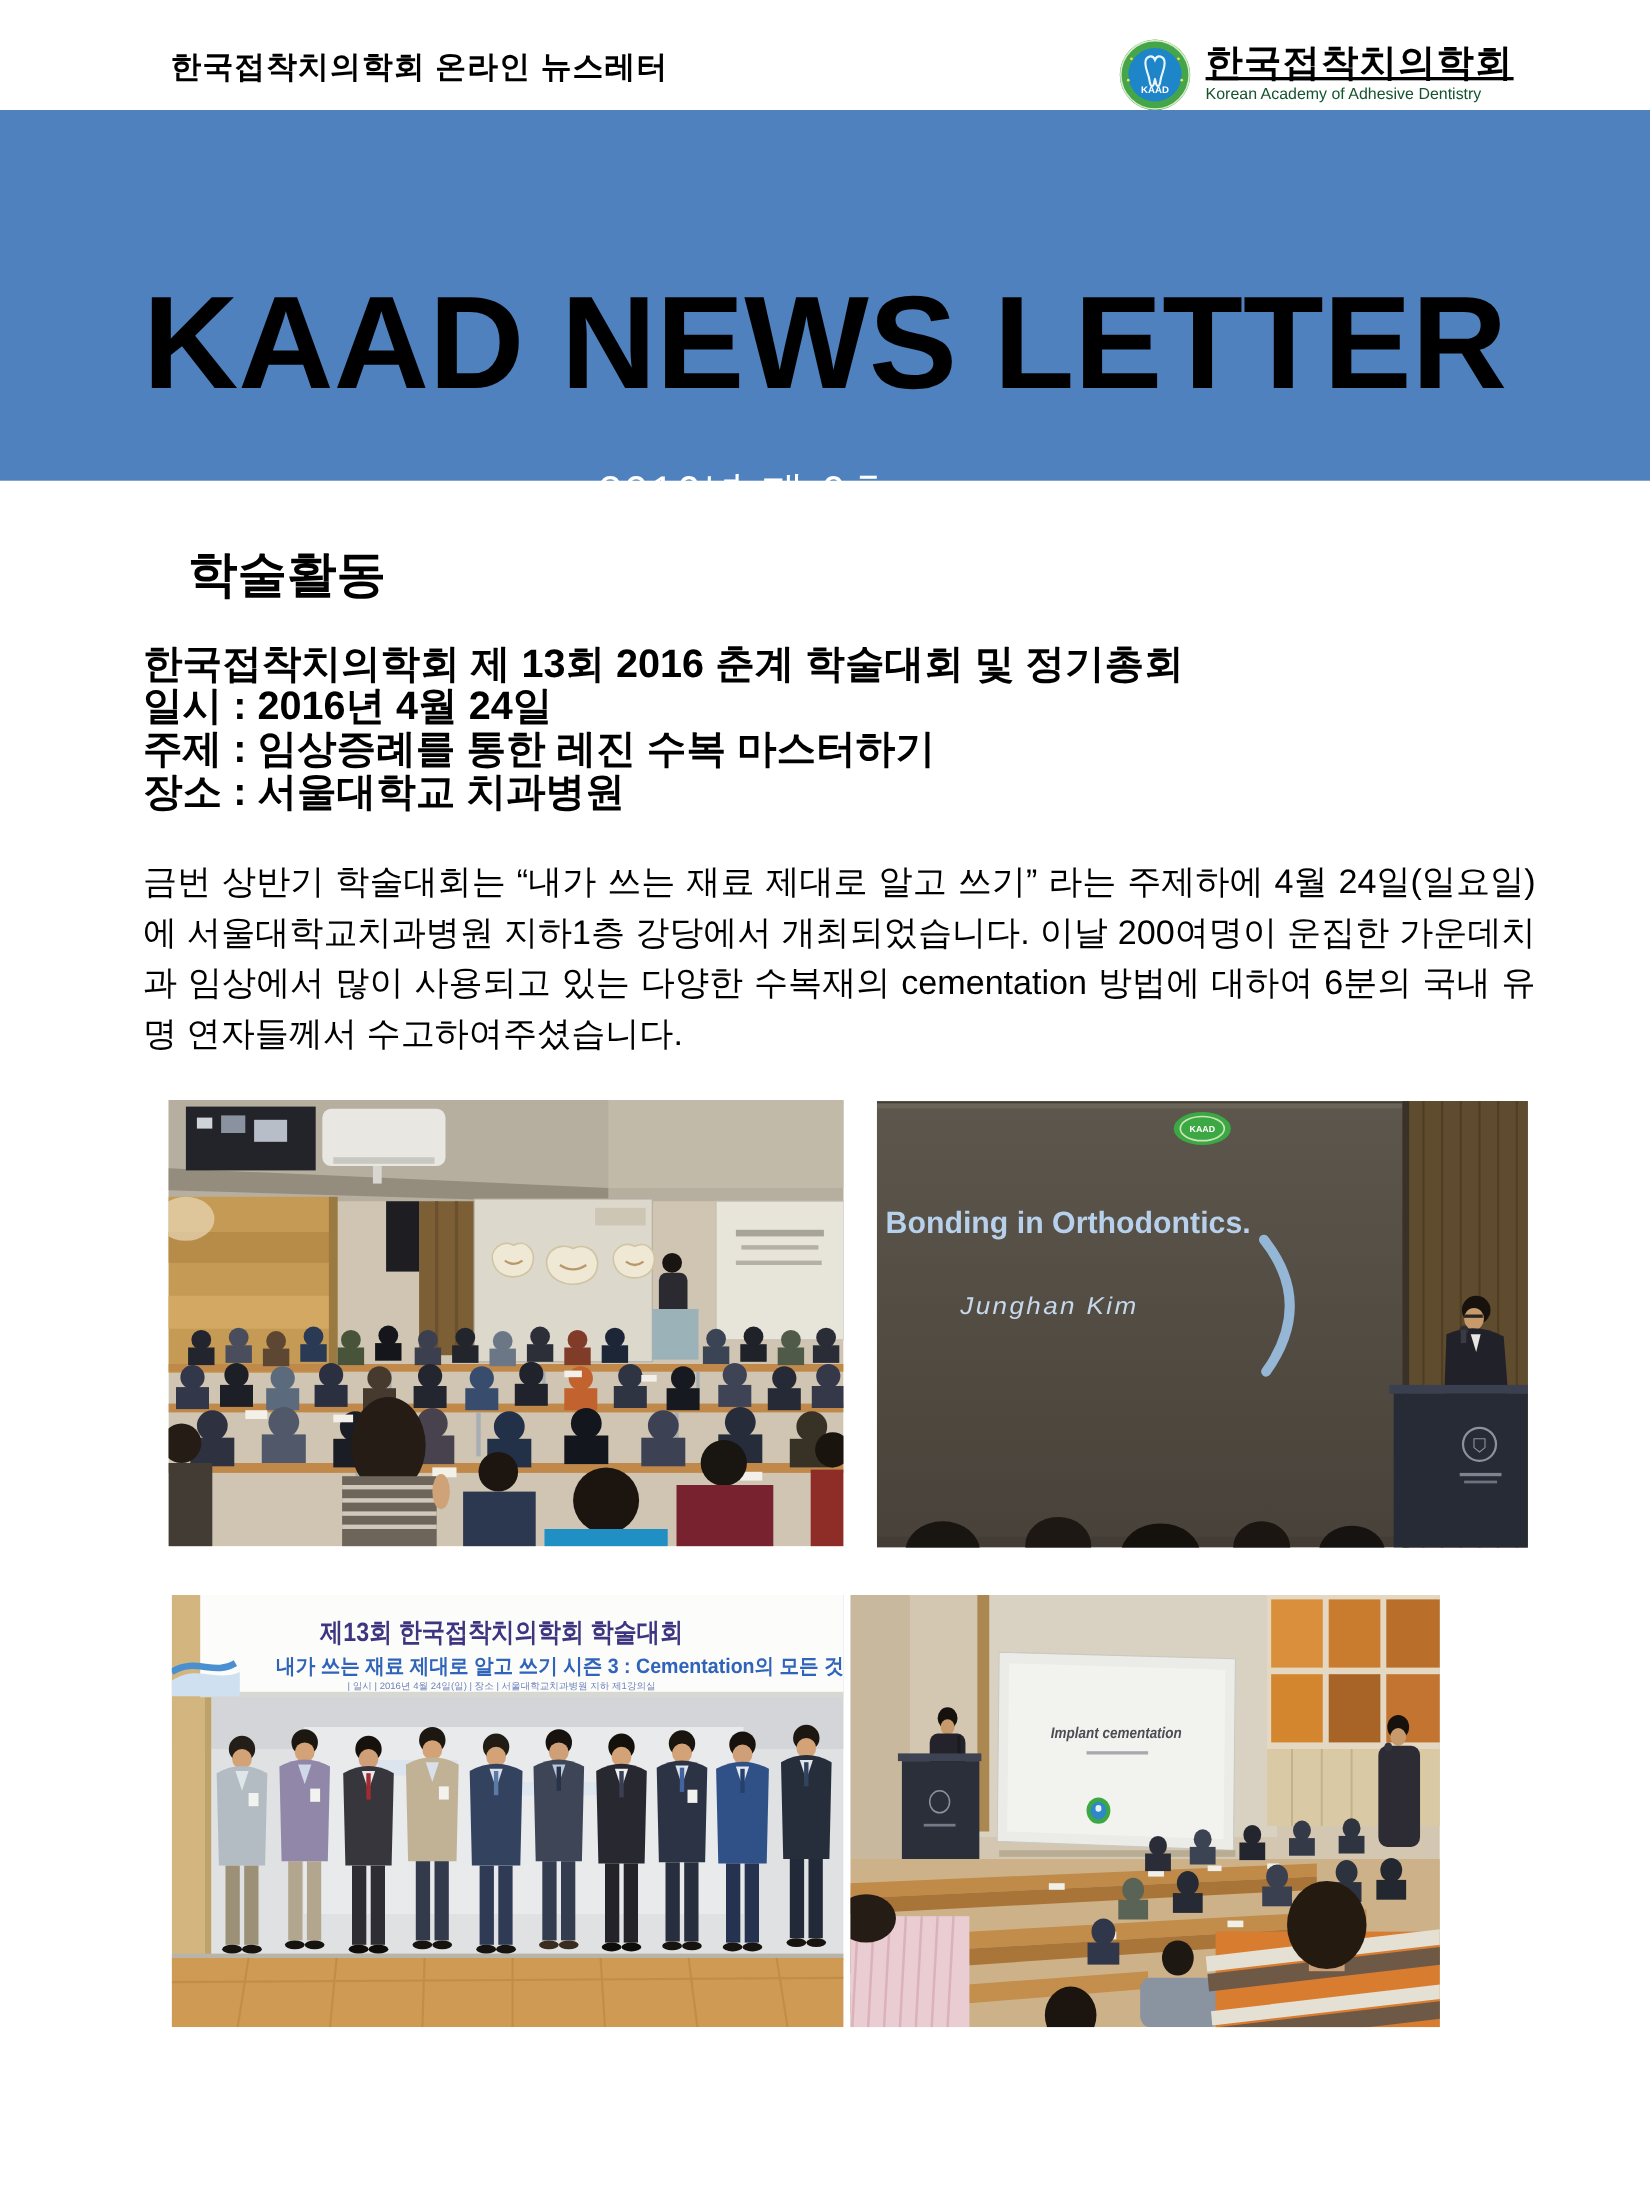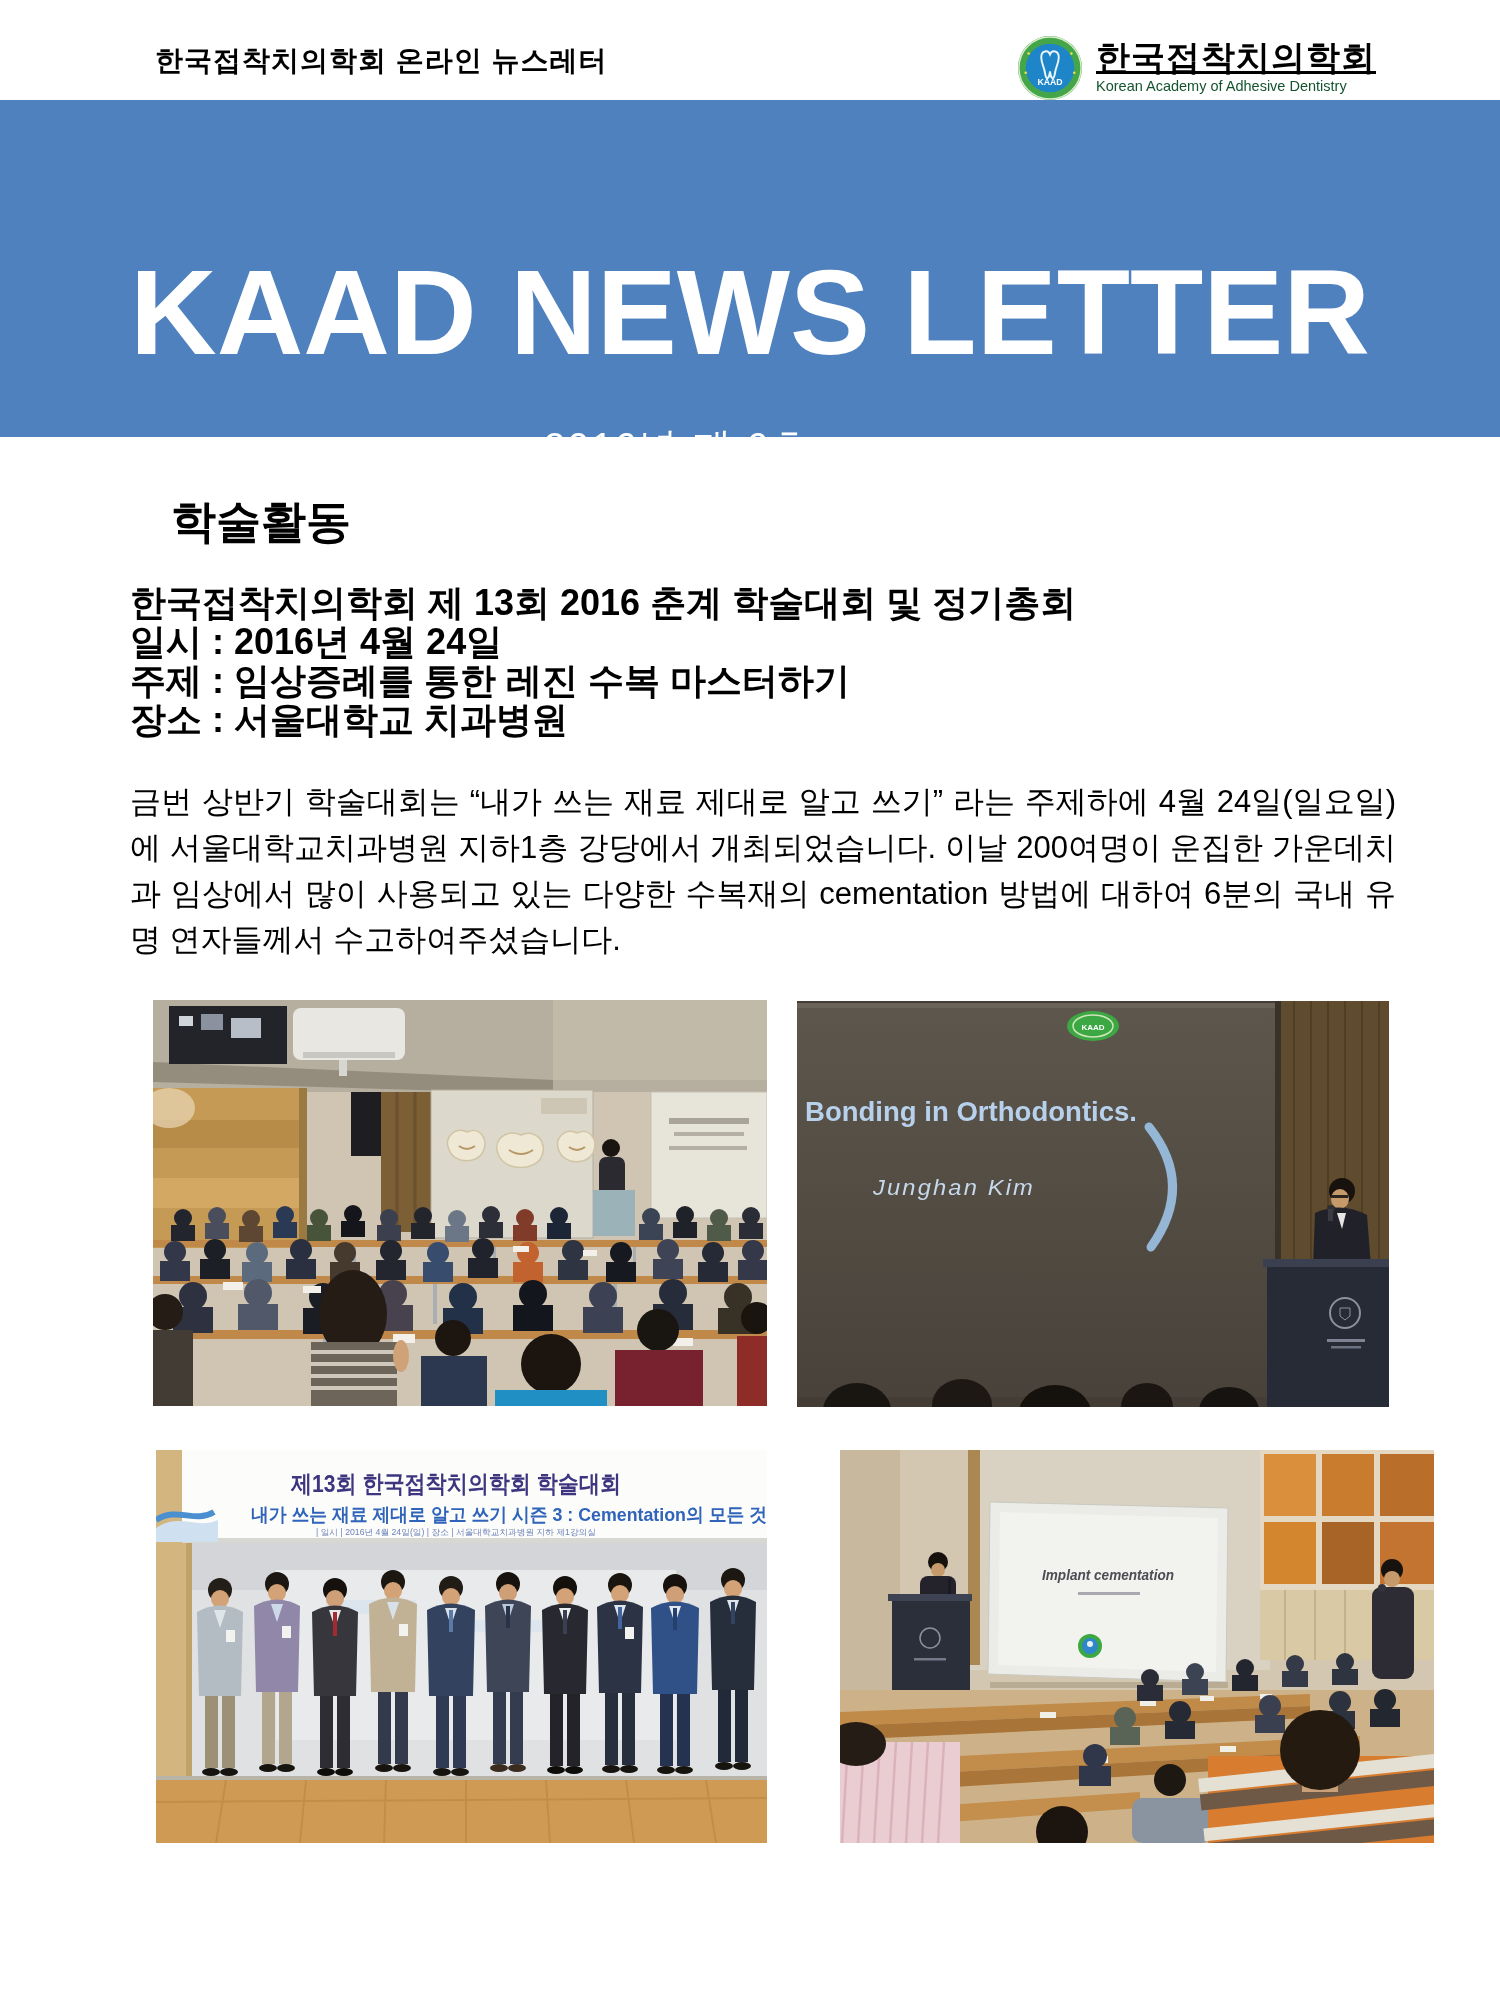--- a/index.html
+++ b/index.html
@@ -6,34 +6,34 @@
   .page{position:relative;width:1500px;height:2000px;background:#ffffff;overflow:hidden;
         font-family:"Liberation Sans",sans-serif;color:#000;}
   .topbar-label{position:absolute;left:155px;top:42px;font-size:28px;font-weight:bold;letter-spacing:1px;}
   .brand{position:absolute;left:1016px;top:34px;display:flex;align-items:flex-start;gap:12px;}
   .brand svg{width:68px;height:68px;display:block;}
   .brand-text{padding-top:4px;}
   .org-ko{font-size:34px;font-weight:bold;line-height:38px;letter-spacing:1px;text-decoration:underline;}
   .org-en{font-size:14.5px;color:#14532d;margin-top:2px;}
   .banner{position:absolute;left:0;top:100px;width:1500px;height:337px;background:#4E81BD;}
   .banner-title{position:absolute;top:152px;left:0;width:100%;text-align:center;
-                font-size:120px;line-height:120px;font-weight:bold;color:#ffffff;letter-spacing:0;}
+                font-size:120px;line-height:120px;font-weight:bold;color:#000000;letter-spacing:0;}
   .banner-sub{position:absolute;top:320px;left:0;width:100%;text-align:center;color:#ffffff;}
   .banner-sub .issue{font-size:39px;letter-spacing:2px;}
   .banner-sub .date{font-size:31px;margin-left:16px;}
   .section-heading{position:absolute;left:157px;top:478px;margin:14px;font-size:45px;font-weight:bold;text-align:center;}
   .event-info{position:absolute;left:130px;top:583px;font-size:36px;font-weight:bold;line-height:39px;}
   .article{position:absolute;left:130px;top:779px;width:1266px;margin:0;
            font-size:31px;line-height:46px;text-align:justify;color:#000000;}
   .photo{position:absolute;overflow:hidden;}
   .photo svg{display:block;width:100%;height:100%;}
   .p1{left:153px;top:1000px;width:614px;height:406px;}
   .p2{left:797px;top:1001px;width:592px;height:406px;}
   .p3{left:156px;top:1450px;width:611px;height:393px;}
-  .p4{left:840px;top:1450px;width:594px;height:393px;}
+  .p4{left:773px;top:1450px;width:536px;height:393px;}
 </style>
 </head>
 <body>
 
 <div class="page">
 
   <div class="topbar-label">한국접착치의학회 온라인 뉴스레터</div>
 
   <div class="brand">
     <svg viewBox="0 0 70 70" aria-hidden="true">

